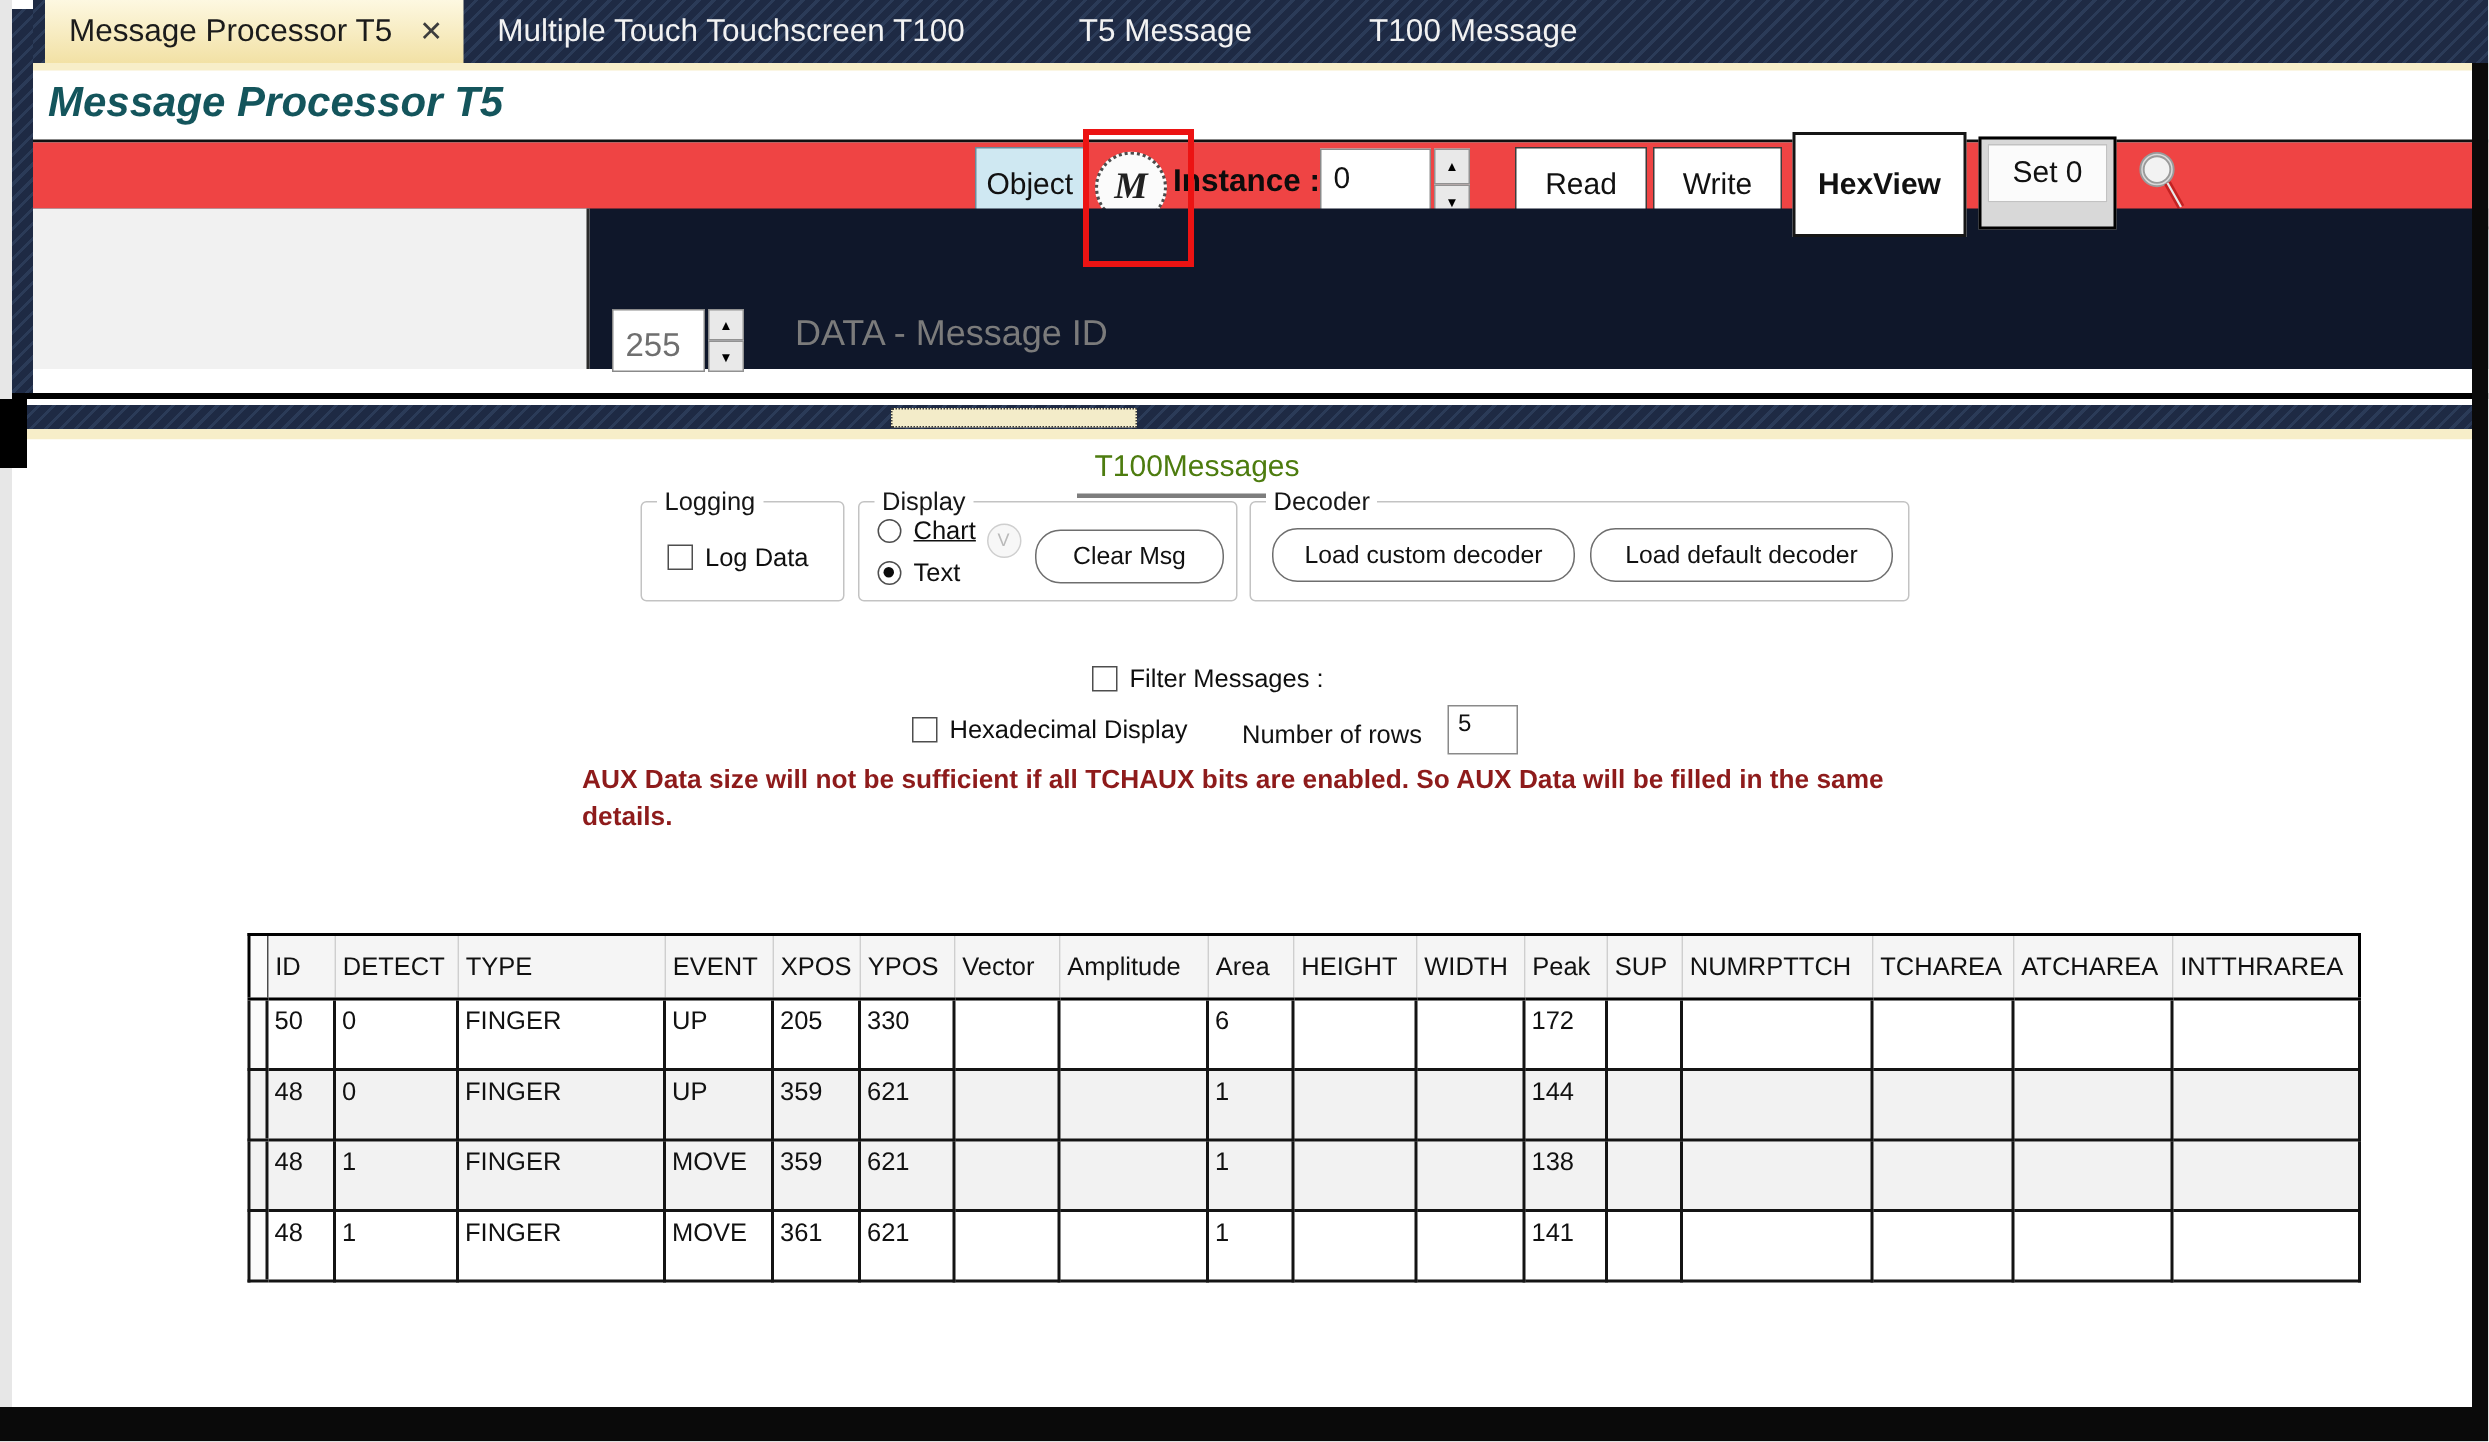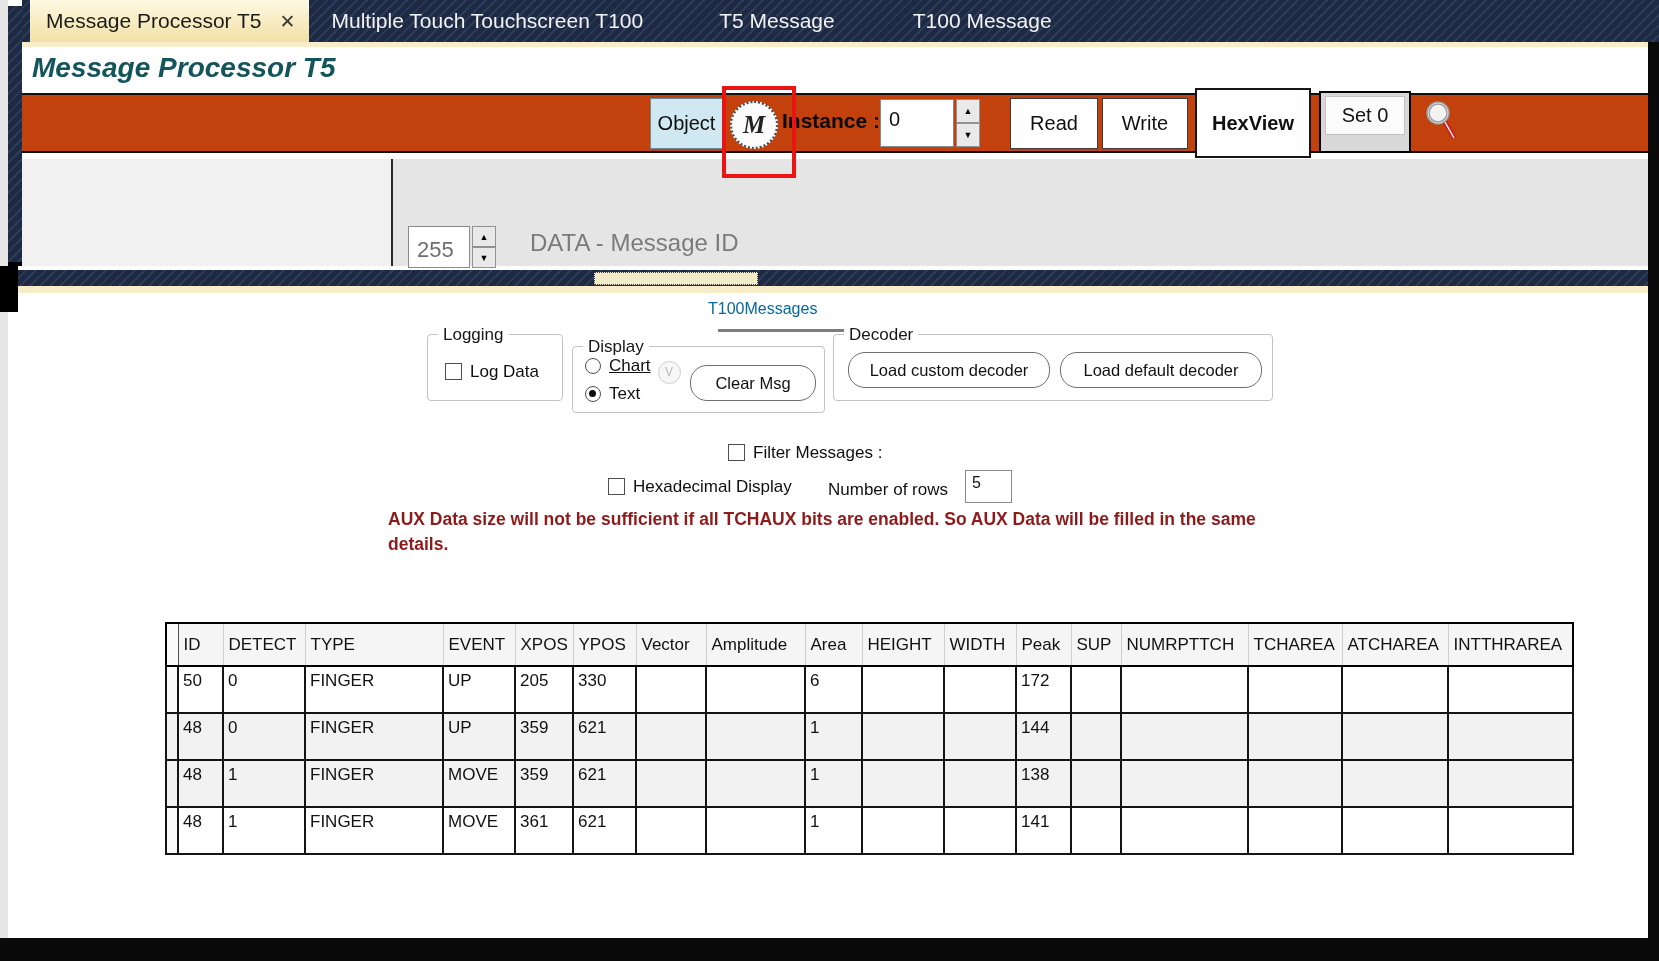--- a/index.html
+++ b/index.html
@@ -21,21 +21,21 @@
   
   #top-win{left:8px;top:0;width:1651px;height:266px;background:#fff;border-bottom:4px solid #000;box-sizing:border-box;}
   #accent{left:0;top:6px;width:14px;height:256px;}
   #tabbar{left:14px;top:0;width:1637px;height:42px;display:flex;align-items:stretch;}
   .tab{color:#f2f2f2;font-size:21px;display:flex;align-items:center;padding:0 10px;white-space:nowrap;}
   .tab.active{background:linear-gradient(#fdf8e1,#f2e1a5);color:#1b1b1b;padding:0 14px 0 16px;margin-left:8px;}
   .tab-close{margin-left:18px;color:#3d3d3d;font-size:19px;line-height:1;}
   #title-row{left:14px;top:42px;width:1637px;height:53px;background:#fff;border-bottom:2px solid #111;box-sizing:border-box;}
   #title-cream{left:0;top:0;width:100%;height:5px;background:#f7eec9;}
   #page-title{position:absolute;left:10px;top:10px;font-size:28px;font-style:italic;font-weight:bold;color:#14555c;}
-  #toolbar{left:14px;top:95px;width:1637px;height:58px;background:#c2410c;border-bottom:2.5px solid #111;box-sizing:border-box;}
+  #toolbar{left:14px;top:95px;width:1637px;height:58px;background:#ef4444;border-bottom:2.5px solid #111;box-sizing:border-box;}
 
   #object-btn{left:628px;top:3px;width:73px;height:51px;background:#cfe8f2;border:1px solid #6c8b9b;font-size:20px;}
   #m-icon{left:708px;top:6px;width:44px;height:44px;border:2px dotted #4c4c4c;border-radius:50%;
           background:#fbfbfb;display:flex;align-items:center;justify-content:center;
           font-family:"Liberation Serif",serif;font-style:italic;font-weight:bold;font-size:25px;color:#222;}
   #highlight-box{left:700px;top:-9px;width:66px;height:84px;border:4px solid #ec1313;z-index:6;}
   #instance-label{left:760px;top:14px;font-size:21px;font-weight:600;color:#0c0c0c;}
   .field{background:#fff;border:1px solid #8a8a8a;box-sizing:border-box;font-size:20px;padding:8px 0 0 8px;}
   #instance-field{left:858px;top:4px;width:74px;height:48px;}
   .spin{width:24px;display:flex;flex-direction:column;}
@@ -43,40 +43,40 @@
             font-size:9px;color:#000;box-sizing:border-box;}
   #instance-spin{left:934px;top:4px;height:48px;}
   #read-btn{left:988px;top:3px;width:88px;height:51px;}
   #write-btn{left:1080px;top:3px;width:86px;height:51px;}
   #hexview-btn{left:1173px;top:-7px;width:116px;height:70px;border:2px solid #161616;font-weight:600;z-index:5;background:#fff;}
   #set0-btn{left:1297px;top:-4px;width:92px;height:62px;border:2.5px solid #000;background:#d8d8d8;box-sizing:border-box;z-index:5;}
   #set0-inner{position:absolute;left:4px;top:3px;right:4px;height:37px;background:#fbfbfb;border:1px solid #c2c2c2;
               display:flex;align-items:center;justify-content:center;font-size:20px;}
   #magnifier{left:1400px;top:4px;width:40px;height:46px;}
 
-  #content-row{left:14px;top:159px;width:1637px;height:107px;background:#e5e5e5;}
+  #content-row{left:14px;top:139px;width:1637px;height:107px;background:#0f172a;}
   #content-left{left:0;top:0;width:371px;height:107px;background:#f1f1f1;border-right:2px solid #2a2a2a;box-sizing:border-box;}
   #msgid-field{left:386px;top:67px;width:62px;height:42px;color:#6f6f6f;font-size:22px;padding-top:10px;}
   #msgid-spin{left:450px;top:67px;height:42px;}
   #msgid-label{left:508px;top:70px;font-size:24px;color:#7b7b7b;}
 
   
   #panel{left:18px;top:270px;width:1630px;height:668px;background:#fff;}
   #panel-navy{left:0;top:0;width:100%;height:16px;}
   #focus-tab{left:576px;top:2px;width:164px;height:13px;background:#f3ecc9;border:1.5px dotted #3a3a3a;box-sizing:border-box;}
   #panel-cream{left:0;top:16px;width:100%;height:7px;background:#f7eec9;}
   #panel-body{left:0;top:23px;width:100%;height:645px;background:#fff;}
 
-  #panel-title{left:690px;top:7px;width:180px;font-size:16px;color:#0369a1;}
+  #panel-title{left:690px;top:7px;width:180px;text-align:center;font-size:20px;color:#4d7c0f;}
   #panel-title-underline{left:700px;top:36px;width:160px;height:3px;background:#7d7d7d;}
 
   .group{position:absolute;border:1px solid #c3c3c3;border-radius:4px;box-sizing:border-box;background:#fff;}
   .group-label{position:absolute;top:-10px;left:10px;background:#fff;padding:0 5px;font-size:17px;color:#161616;white-space:nowrap;}
   #logging-group{left:409px;top:41px;width:136px;height:67px;}
-  #display-group{left:554px;top:53px;width:253px;height:67px;}
+  #display-group{left:554px;top:41px;width:253px;height:67px;}
   #decoder-group{left:815px;top:41px;width:440px;height:67px;}
 
   .checkbox{display:inline-block;width:17px;height:17px;border:1.5px solid #4e4e4e;background:#fff;box-sizing:border-box;vertical-align:-3px;}
   .radio{display:inline-block;width:16px;height:16px;border:1.5px solid #4e4e4e;border-radius:50%;background:#fff;
          box-sizing:border-box;position:relative;vertical-align:-3px;}
   .radio.on::after{content:"";position:absolute;left:3px;top:3px;width:7px;height:7px;border-radius:50%;background:#0c0c0c;}
   .ctl-label{font-size:17px;color:#0f0f0f;margin-left:8px;}
 
   #logdata-row{position:absolute;left:17px;top:27px;white-space:nowrap;}
   #chart-row{position:absolute;left:12px;top:9px;white-space:nowrap;text-decoration:underline;}

